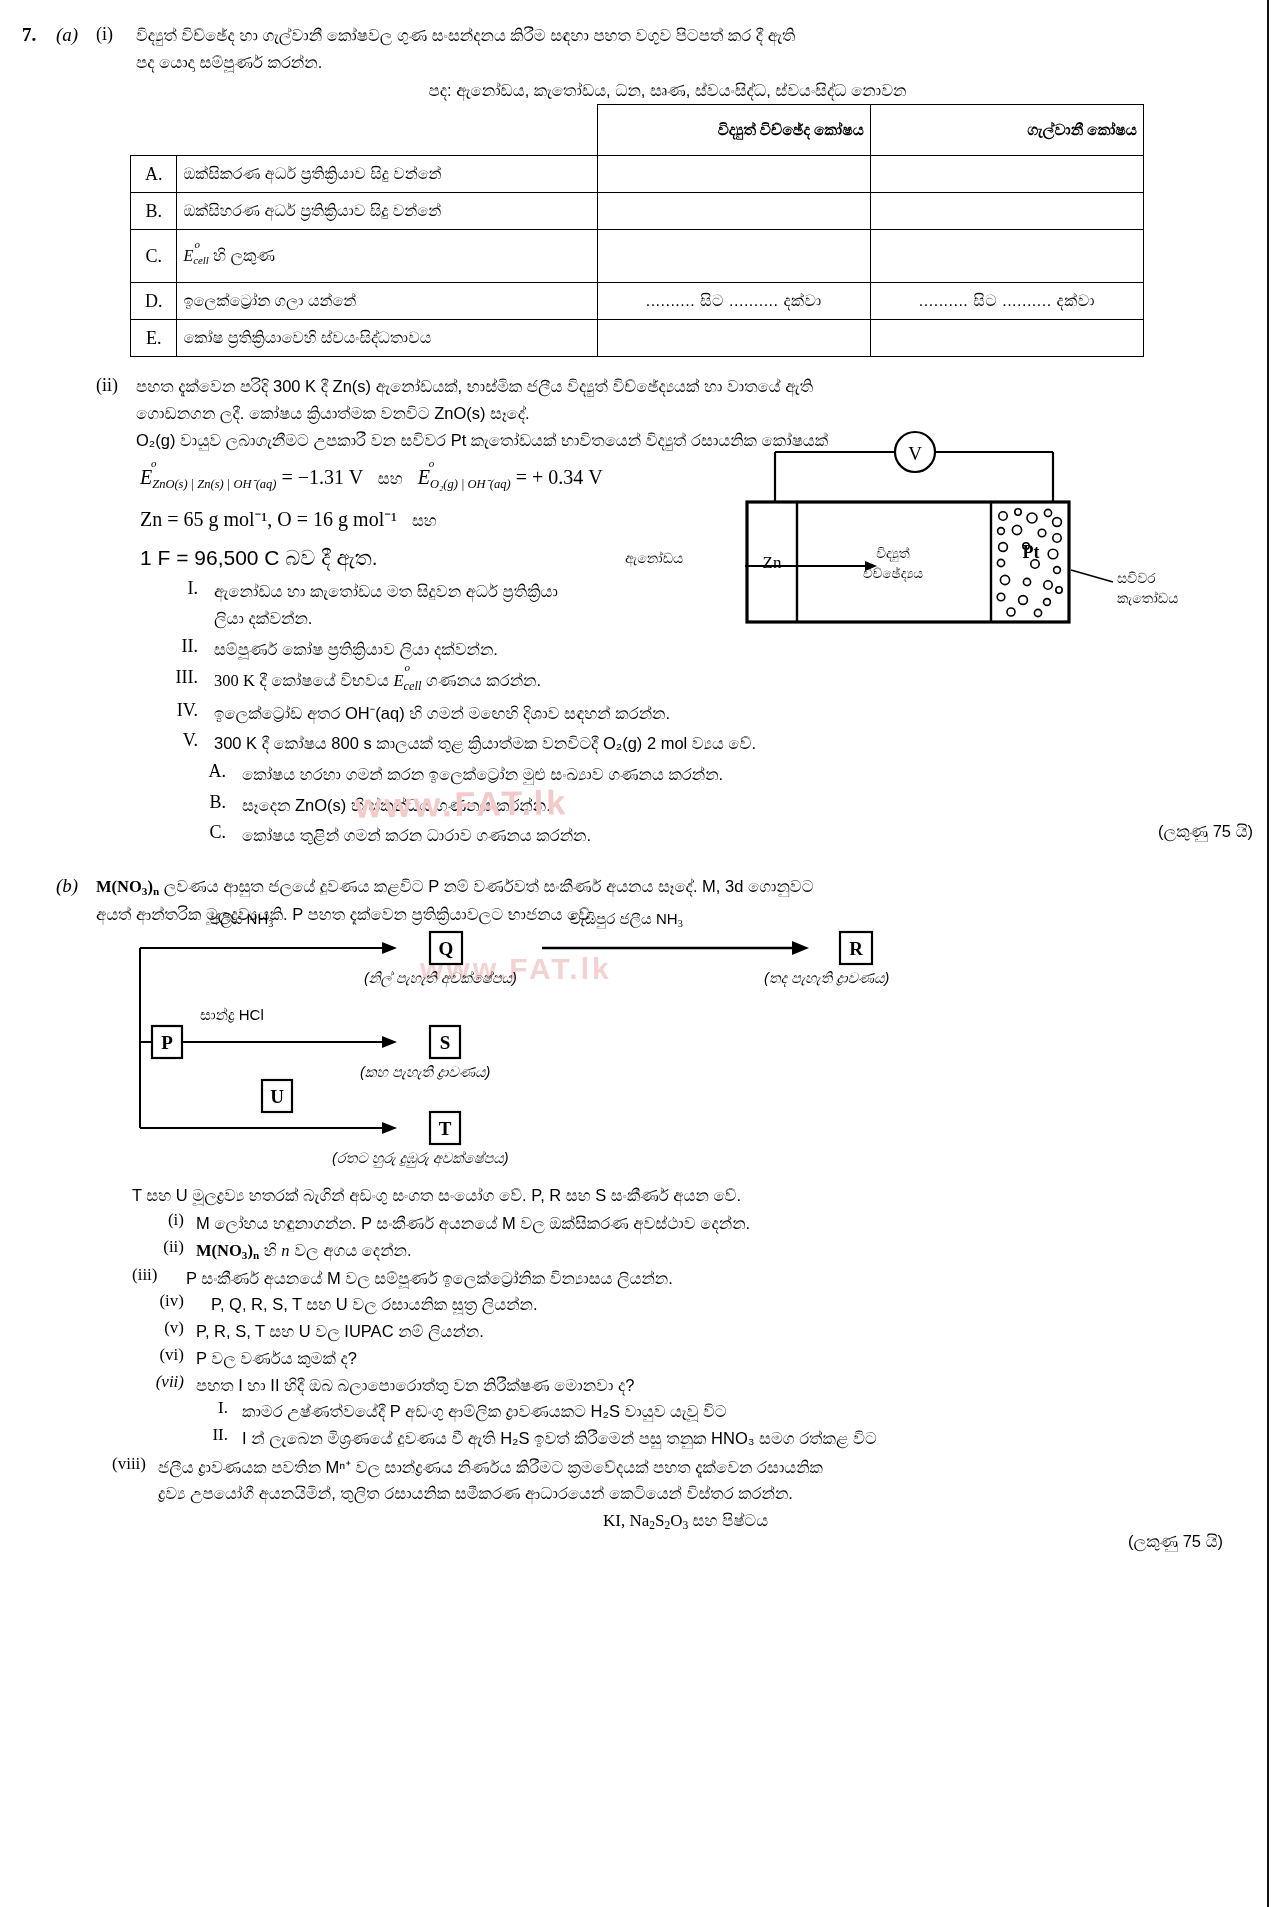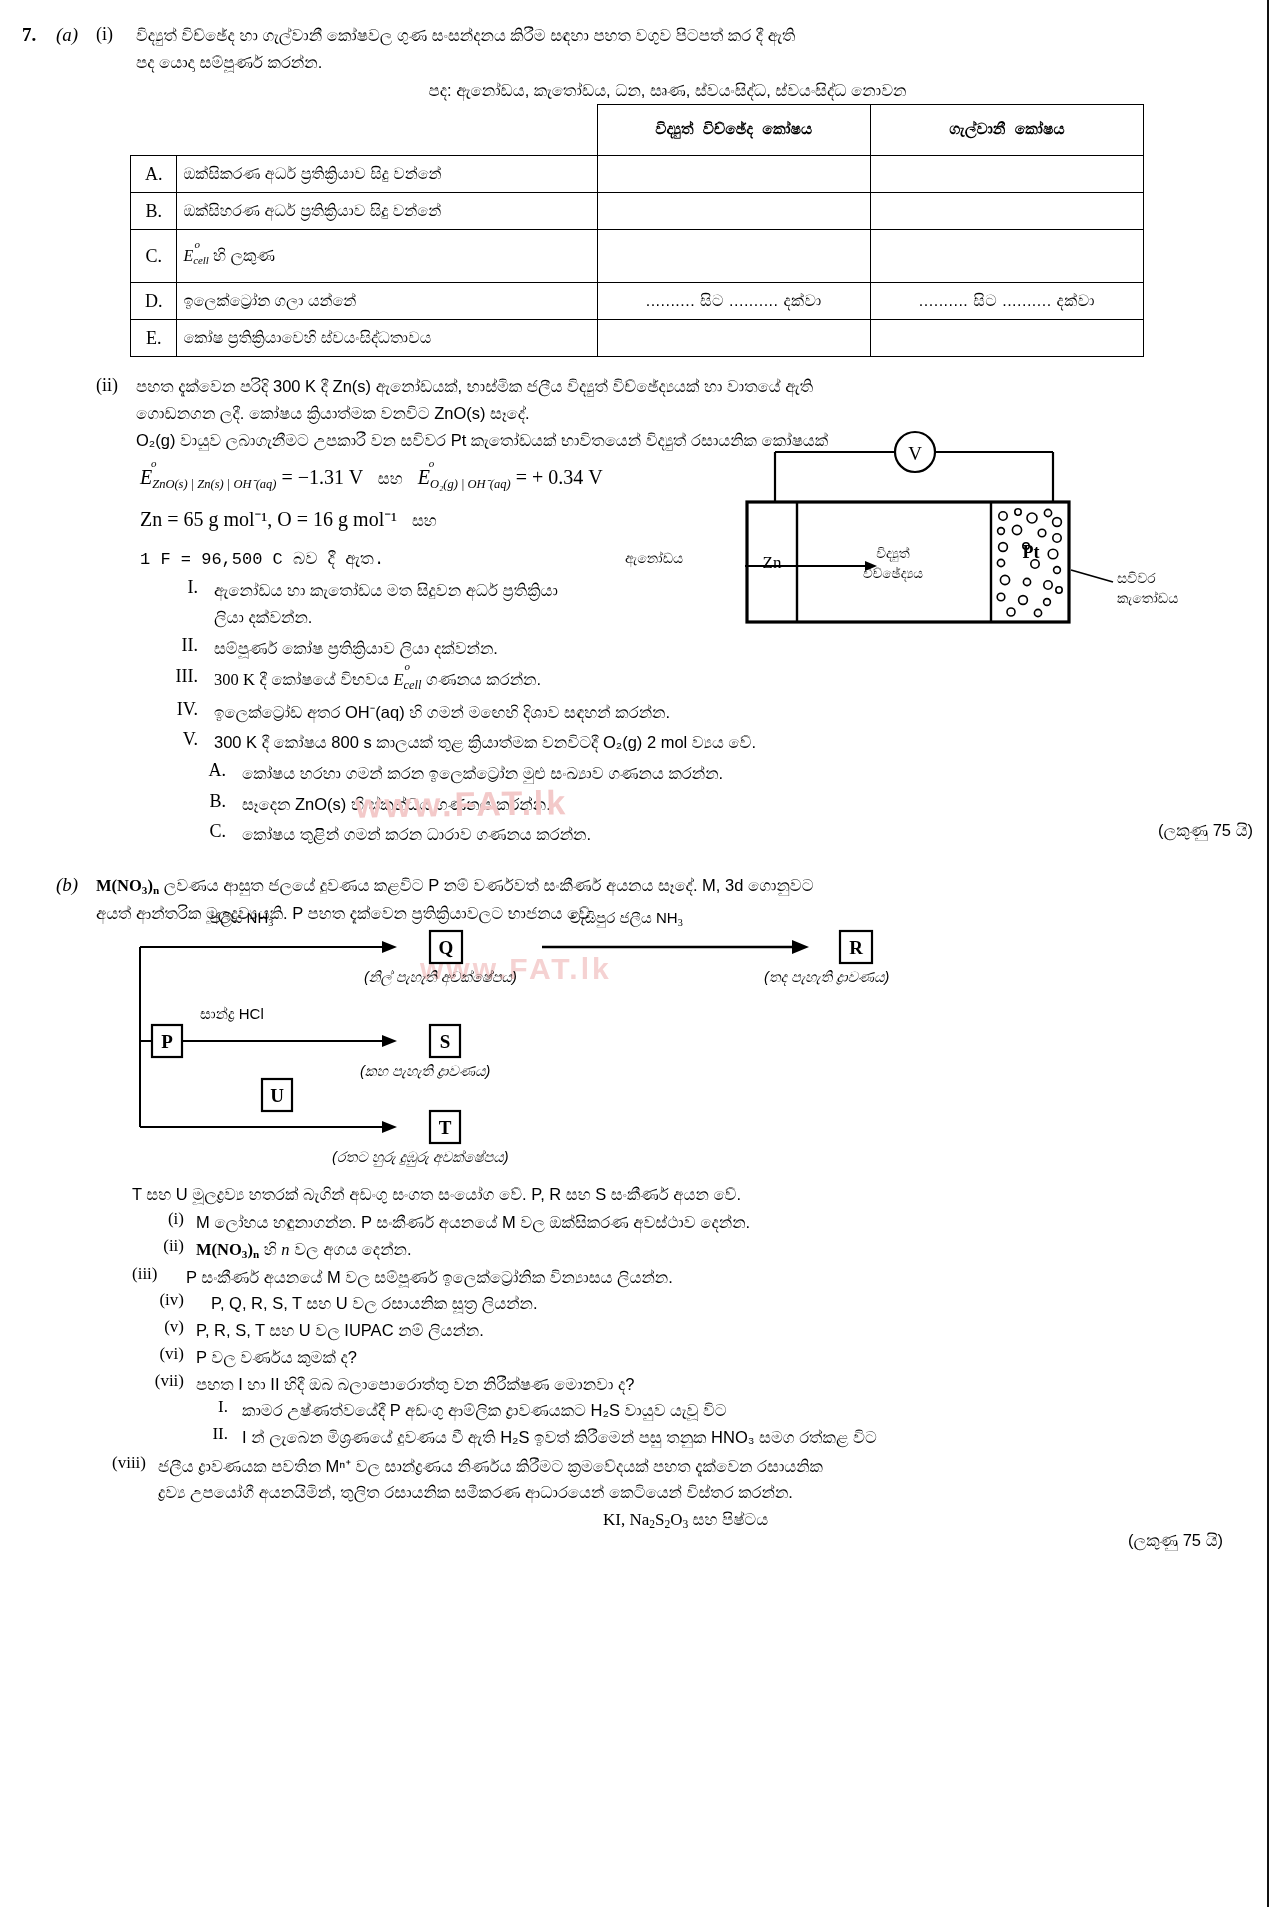--- a/index.html
+++ b/index.html
@@ -52,21 +52,21 @@
     padding:4px 6px;
     font-size:16px;
     vertical-align:middle;
     height:28px;
   }
   table.t1 td.lab{width:32px; text-align:center; font-size:18px; font-family:"Liberation Serif",serif;}
   table.t1 td.desc{width:386px;}
   table.t1 td.c2{width:246px; text-align:center;}
   table.t1 td.c3{width:246px; text-align:center;}
   table.t1 td.nob{border:none;}
-  table.t1 td.hdr{text-align:center; font-weight:bold; font-size:15.5px; height:42px;font-family:Liberation Mono, monospace;}
+  table.t1 td.hdr{text-align:right; font-weight:bold; font-size:15.5px; height:42px;}
   .dots{font-size:15px; letter-spacing:0.5px;}
 
   
   .eqwrap{margin-left:118px; margin-top:12px;}
   .eqline{font-size:20px; margin-bottom:14px; font-family:"Liberation Serif", serif;}
   .Ecirc{position:relative; display:inline-block;}
   .Ecirc .deg{position:absolute; top:-9px; left:11px; font-size:11px;}
   .subsm{font-size:12.5px; vertical-align:-0.3em;}
 
   
@@ -177,21 +177,21 @@
       <span class="math">= −1.31 V</span>
       <span class="sin" style="margin:0 10px;">සහ</span>
       <span class="math it Ecirc"><span>E</span><span class="deg">o</span><sub class="subsm">O₂(g) | OH⁻(aq)</sub></span>
       <span class="math">= + 0.34 V</span>
     </div>
     <div class="eqline">
       <span class="math">Zn = 65 g mol⁻¹, O = 16 g mol⁻¹</span>
       <span class="sin" style="margin-left:10px;">සහ</span>
     </div>
     <div class="eqline" style="margin-bottom:8px;">
-      <span class="sin" style="font-size:17px;font-family:Liberation Mono, monospace;">1 F = 96,500 C බව දී ඇත.</span>
+      <span class="sin" style="font-size:21px;">1 F = 96,500 C බව දී ඇත.</span>
     </div>
   </div>
 
   <div class="rlist">
     <div class="row">
       <div class="rnumR">I.</div>
       <div class="body">
         <div class="sin ln">ඇනෝඩය හා කැතෝඩය මත සිදුවන අර්ධ ප්‍රතික්‍රියා</div>
         <div class="sin ln">ලියා දක්වන්න.</div>
       </div>
@@ -380,21 +380,21 @@
     </div>
     <div class="row">
       <div style="flex:0 0 52px; text-align:right; padding-right:12px; font-size:17px;">(v)</div>
       <div class="body sin ln">P, R, S, T සහ U වල IUPAC නම් ලියන්න.</div>
     </div>
     <div class="row">
       <div style="flex:0 0 52px; text-align:right; padding-right:12px; font-size:17px;">(vi)</div>
       <div class="body sin ln">P වල වර්ණය කුමක් ද?</div>
     </div>
     <div class="row">
-      <div style="flex:0 0 52px; text-align:right; padding-right:12px; font-size:17px;">(vii)</div>
+      <div style="flex:0 0 52px; text-align:right; padding-right:12px; font-size:17px;font-style:italic;">(vii)</div>
       <div class="body sin ln">පහත I හා II හිදී ඔබ බලාපොරොත්තු වන නිරීක්ෂණ මොනවා ද?</div>
     </div>
 
     <div class="row">
       <div style="flex:0 0 96px; text-align:right; padding-right:14px; font-size:17px;">I.</div>
       <div class="body sin ln">කාමර උෂ්ණත්වයේදී P අඩංගු ආම්ලික ද්‍රාවණයකට H₂S වායුව යැවූ විට</div>
     </div>
     <div class="row">
       <div style="flex:0 0 96px; text-align:right; padding-right:14px; font-size:17px;">II.</div>
       <div class="body sin ln">I න් ලැබෙන මිශ්‍රණයේ දුවණය වී ඇති H₂S ඉවත් කිරීමෙන් පසු තනුක HNO₃ සමග රත්කළ විට</div>

